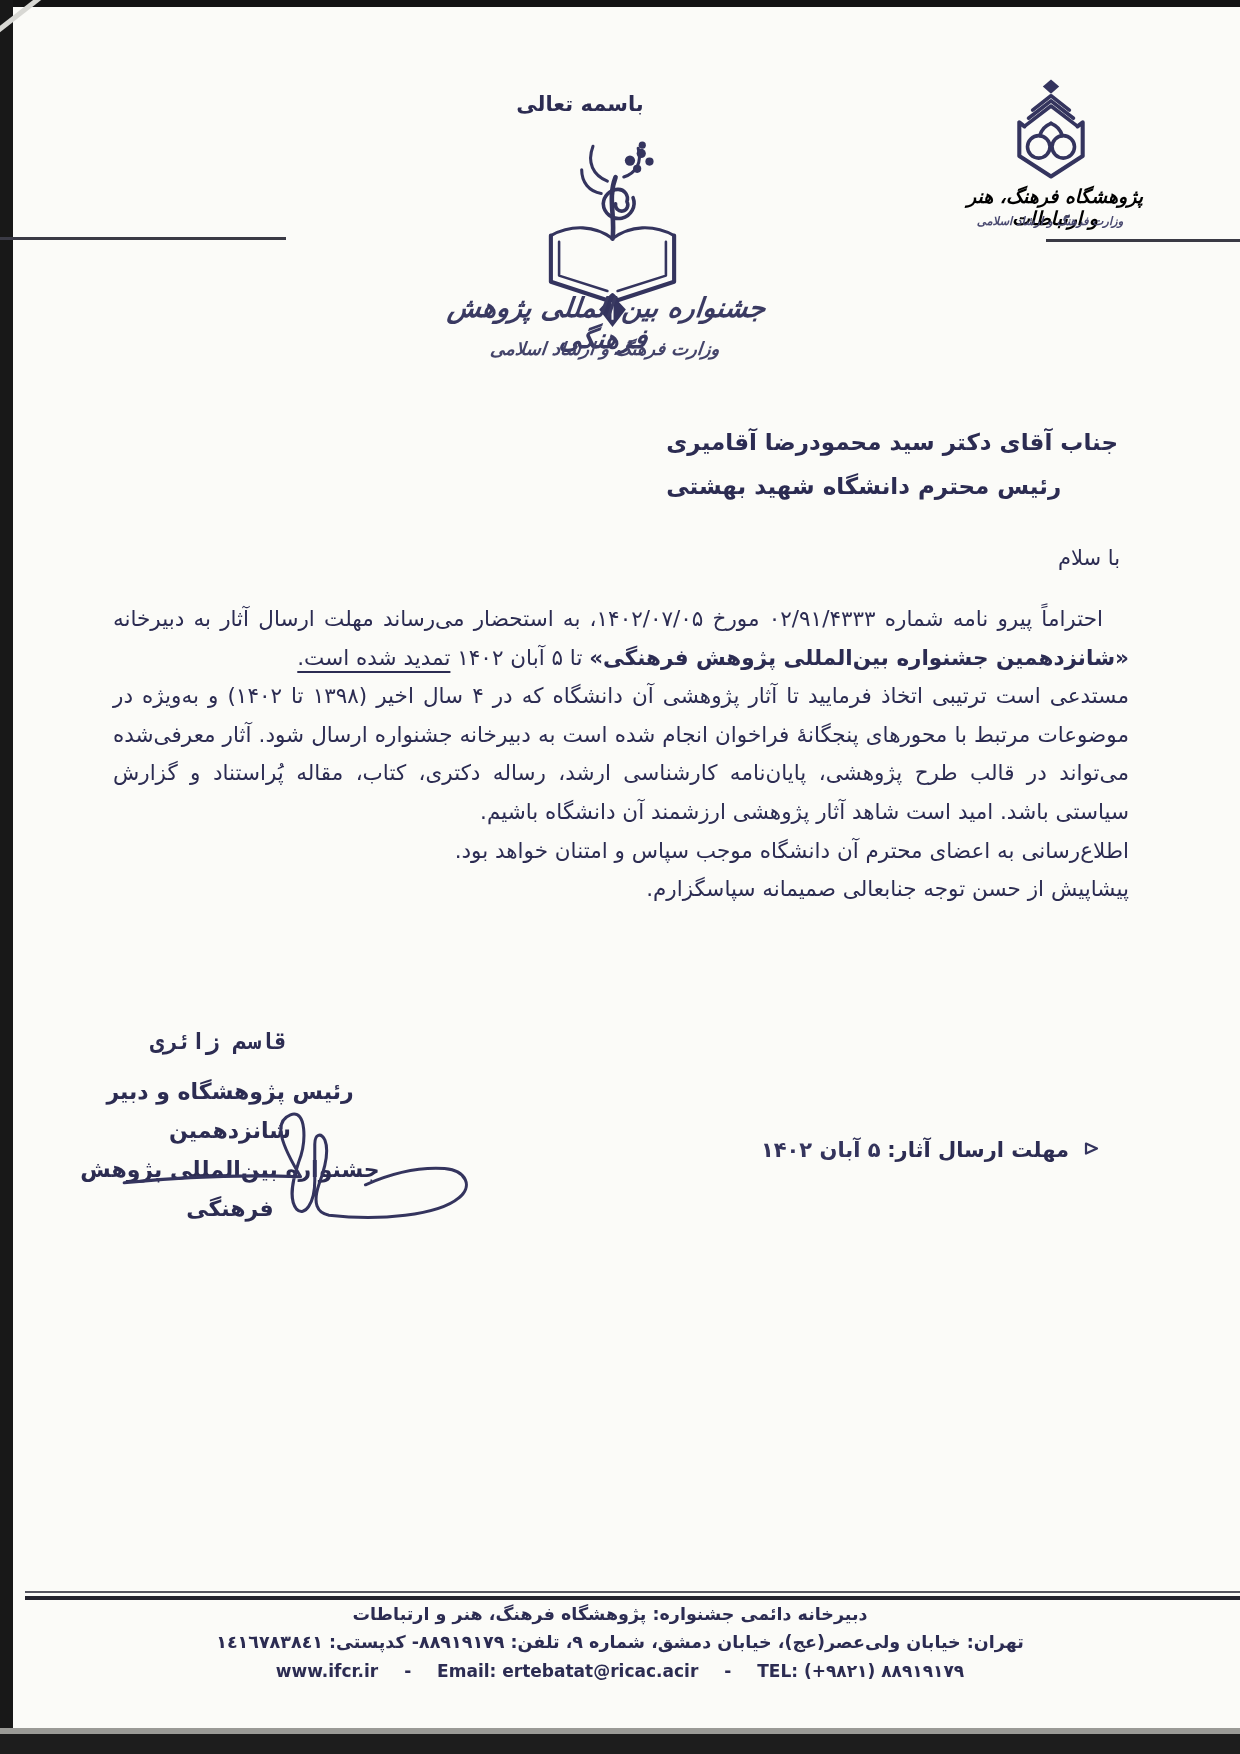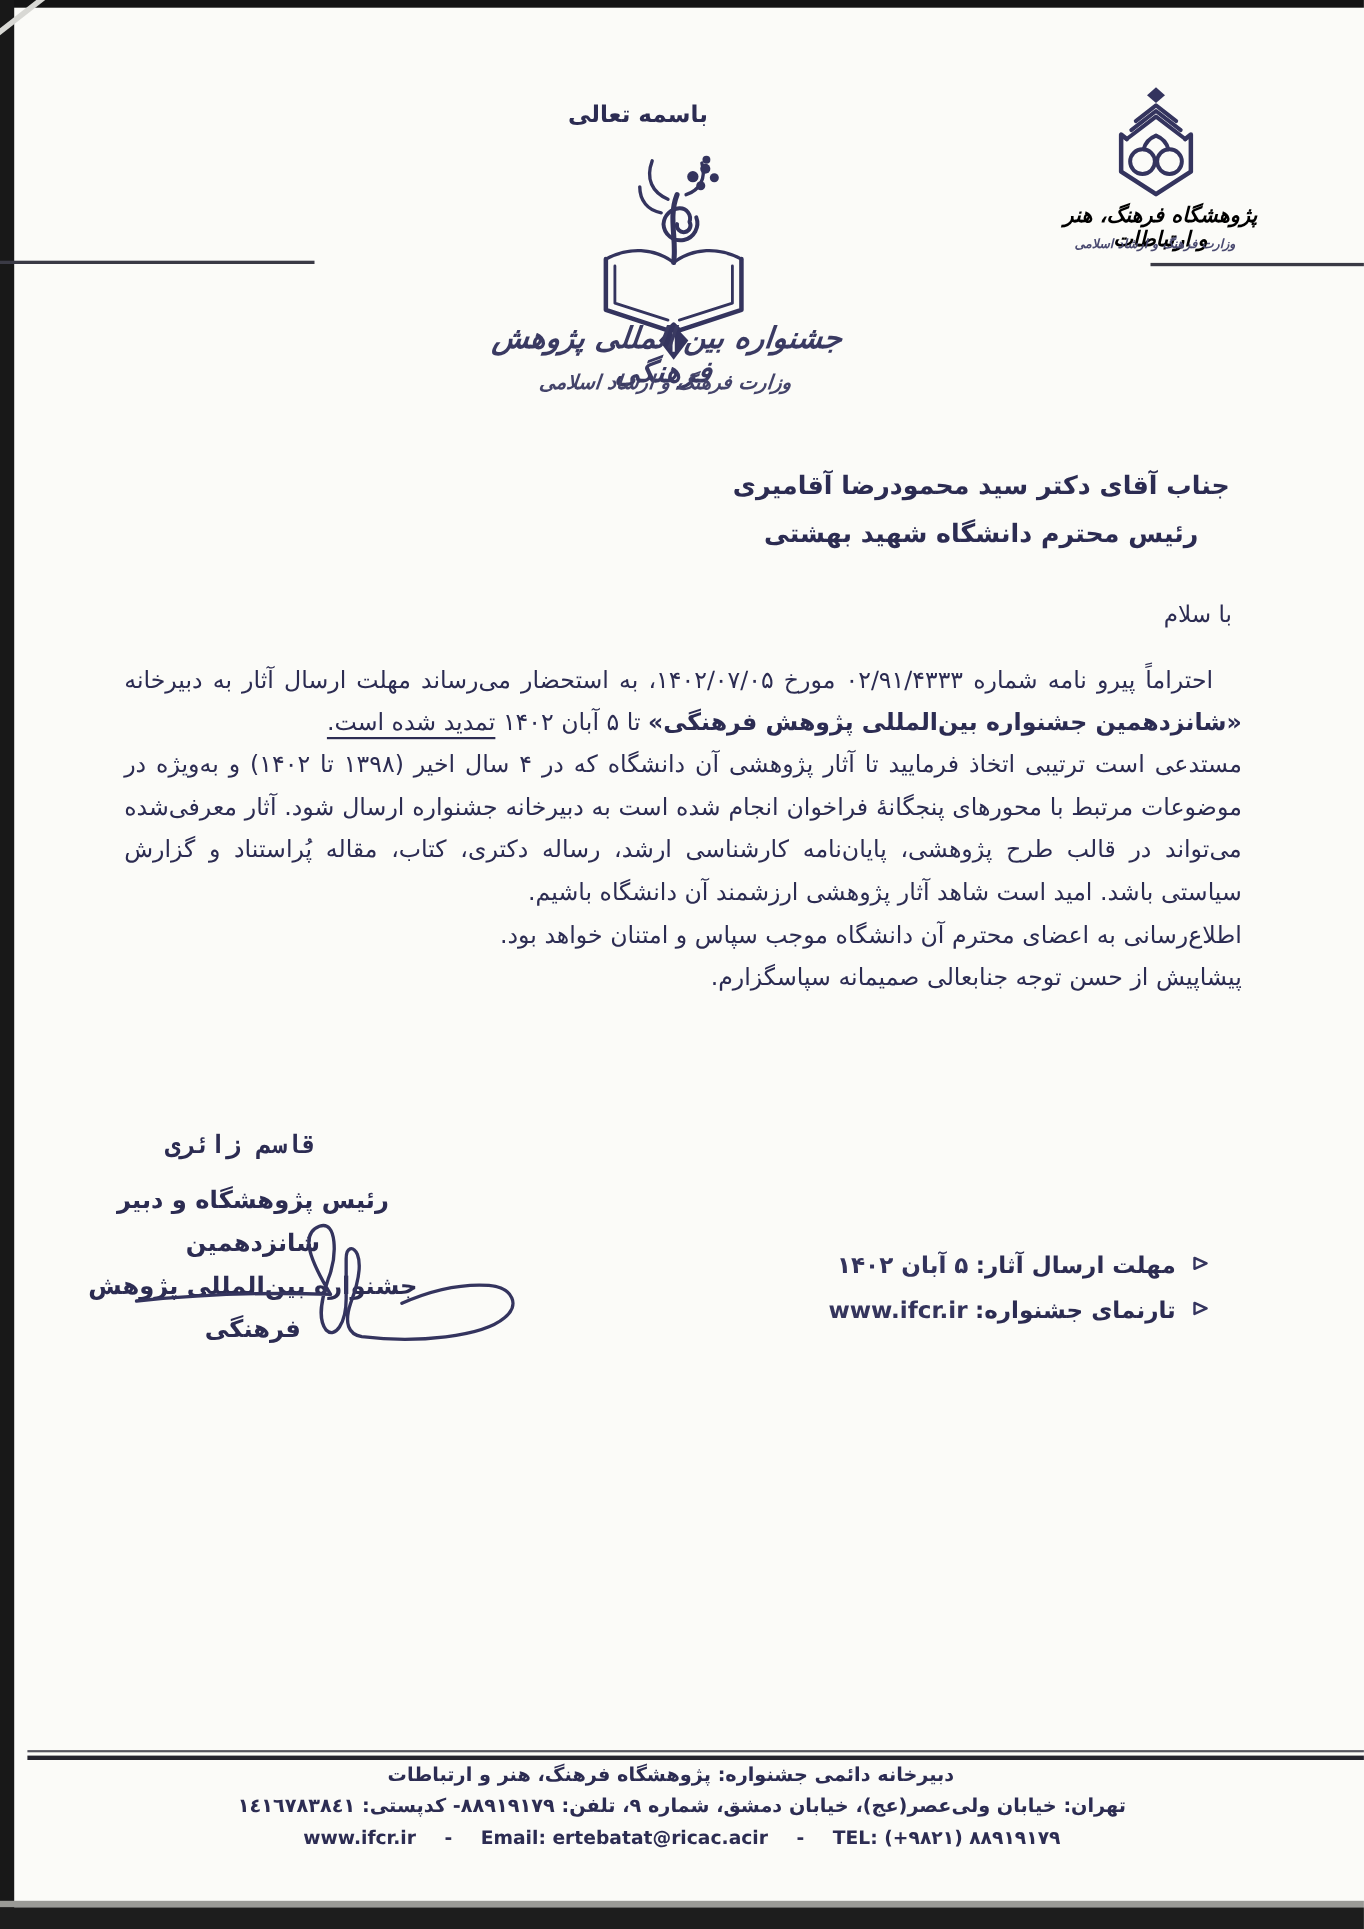--- a/index.html
+++ b/index.html
@@ -23,21 +23,21 @@
   .fest-cal1{top:292px;left:430px;width:350px;text-align:center;font-size:27px;font-weight:bold;font-style:italic;color:#3a3a62;transform:skewX(-6deg);}
   .fest-cal2{top:338px;left:470px;width:270px;text-align:center;font-size:18px;font-weight:bold;font-style:italic;color:#44446a;transform:skewX(-6deg);}
   
   .inst-logo{left:1005px;top:76px;}
   .inst-cap1{top:185px;left:960px;width:190px;text-align:center;font-size:19px;font-weight:bold;font-style:italic;color:#000000;}
   .inst-cap2{top:214px;left:965px;width:170px;text-align:center;font-size:11.5px;font-weight:bold;font-style:italic;color:#4a4a70;}
   
   .rule-left{left:0;top:237px;width:286px;height:2.5px;background:#3a3a45;}
   .rule-right{left:1046px;top:239px;width:194px;height:2.5px;background:#3a3a45;}
   
-  .recipient{top:420px;right:122px;text-align:center;font-weight:bold;font-size:23px;line-height:44px;}
+  .recipient{top:420px;right:122px;text-align:left;font-weight:bold;font-size:23px;line-height:44px;}
   .salutation{top:546px;right:120px;font-size:21px;}
   
   .body{top:600px;right:111px;width:1016px;font-size:21.5px;line-height:38.6px;text-align:justify;}
   .body p{margin:0;}
   .body .indent{text-indent:26px;}
   .bold{font-weight:bold;}
   .u{text-decoration:underline;text-underline-offset:6px;text-decoration-thickness:1.5px;}
   
   .sig-name{top:1028px;left:150px;width:300px;text-align:left;font-weight:bold;font-size:23px;font-family:Liberation Mono, monospace;}
   .sig-title{top:1072px;left:50px;width:360px;text-align:center;font-weight:bold;font-size:22px;line-height:39px;}
@@ -154,31 +154,20 @@
       <span>
         <svg width="17" height="17" viewBox="0 0 17 17">
             <path d="M3,3.5 L14,8.5 L3,13.5 Z" fill="none" stroke="#34345e" stroke-width="2.2" stroke-linejoin="round"></path>
           </svg>
       </span>
       <span class="txt">
         <span class="lbl">مهلت ارسال آثار:</span>
         <span class="val">۵ آبان ۱۴۰۲</span>
       </span>
     </div>
-    <div class="bullet-row">
-      <span>
-        <svg width="17" height="17" viewBox="0 0 17 17">
-            <path d="M3,3.5 L14,8.5 L3,13.5 Z" fill="none" stroke="#34345e" stroke-width="2.2" stroke-linejoin="round"></path>
-          </svg>
-      </span>
-      <span class="txt">
-        <span class="lbl">تارنمای جشنواره:</span>
-        <span class="val" dir="ltr">www.ifcr.ir</span>
-      </span>
-    </div>
   </div>
 
   <div class="abs foot-rule-thin"></div>
   <div class="abs foot-rule-thick"></div>
   <div class="abs foot1">دبیرخانه دائمی جشنواره: پژوهشگاه فرهنگ، هنر و ارتباطات</div>
   <div class="abs foot2">تهران: خیابان ولی‌عصر(عج)، خیابان دمشق، شماره ۹، تلفن: ۸۸۹۱۹۱۷۹- کدپستی: ١٤١٦٧٨٣٨٤١</div>
   <div class="abs foot3">
     <span>www.ifcr.ir</span>
     <span>-</span>
     <span>Email: ertebatat@ricac.acir</span>

